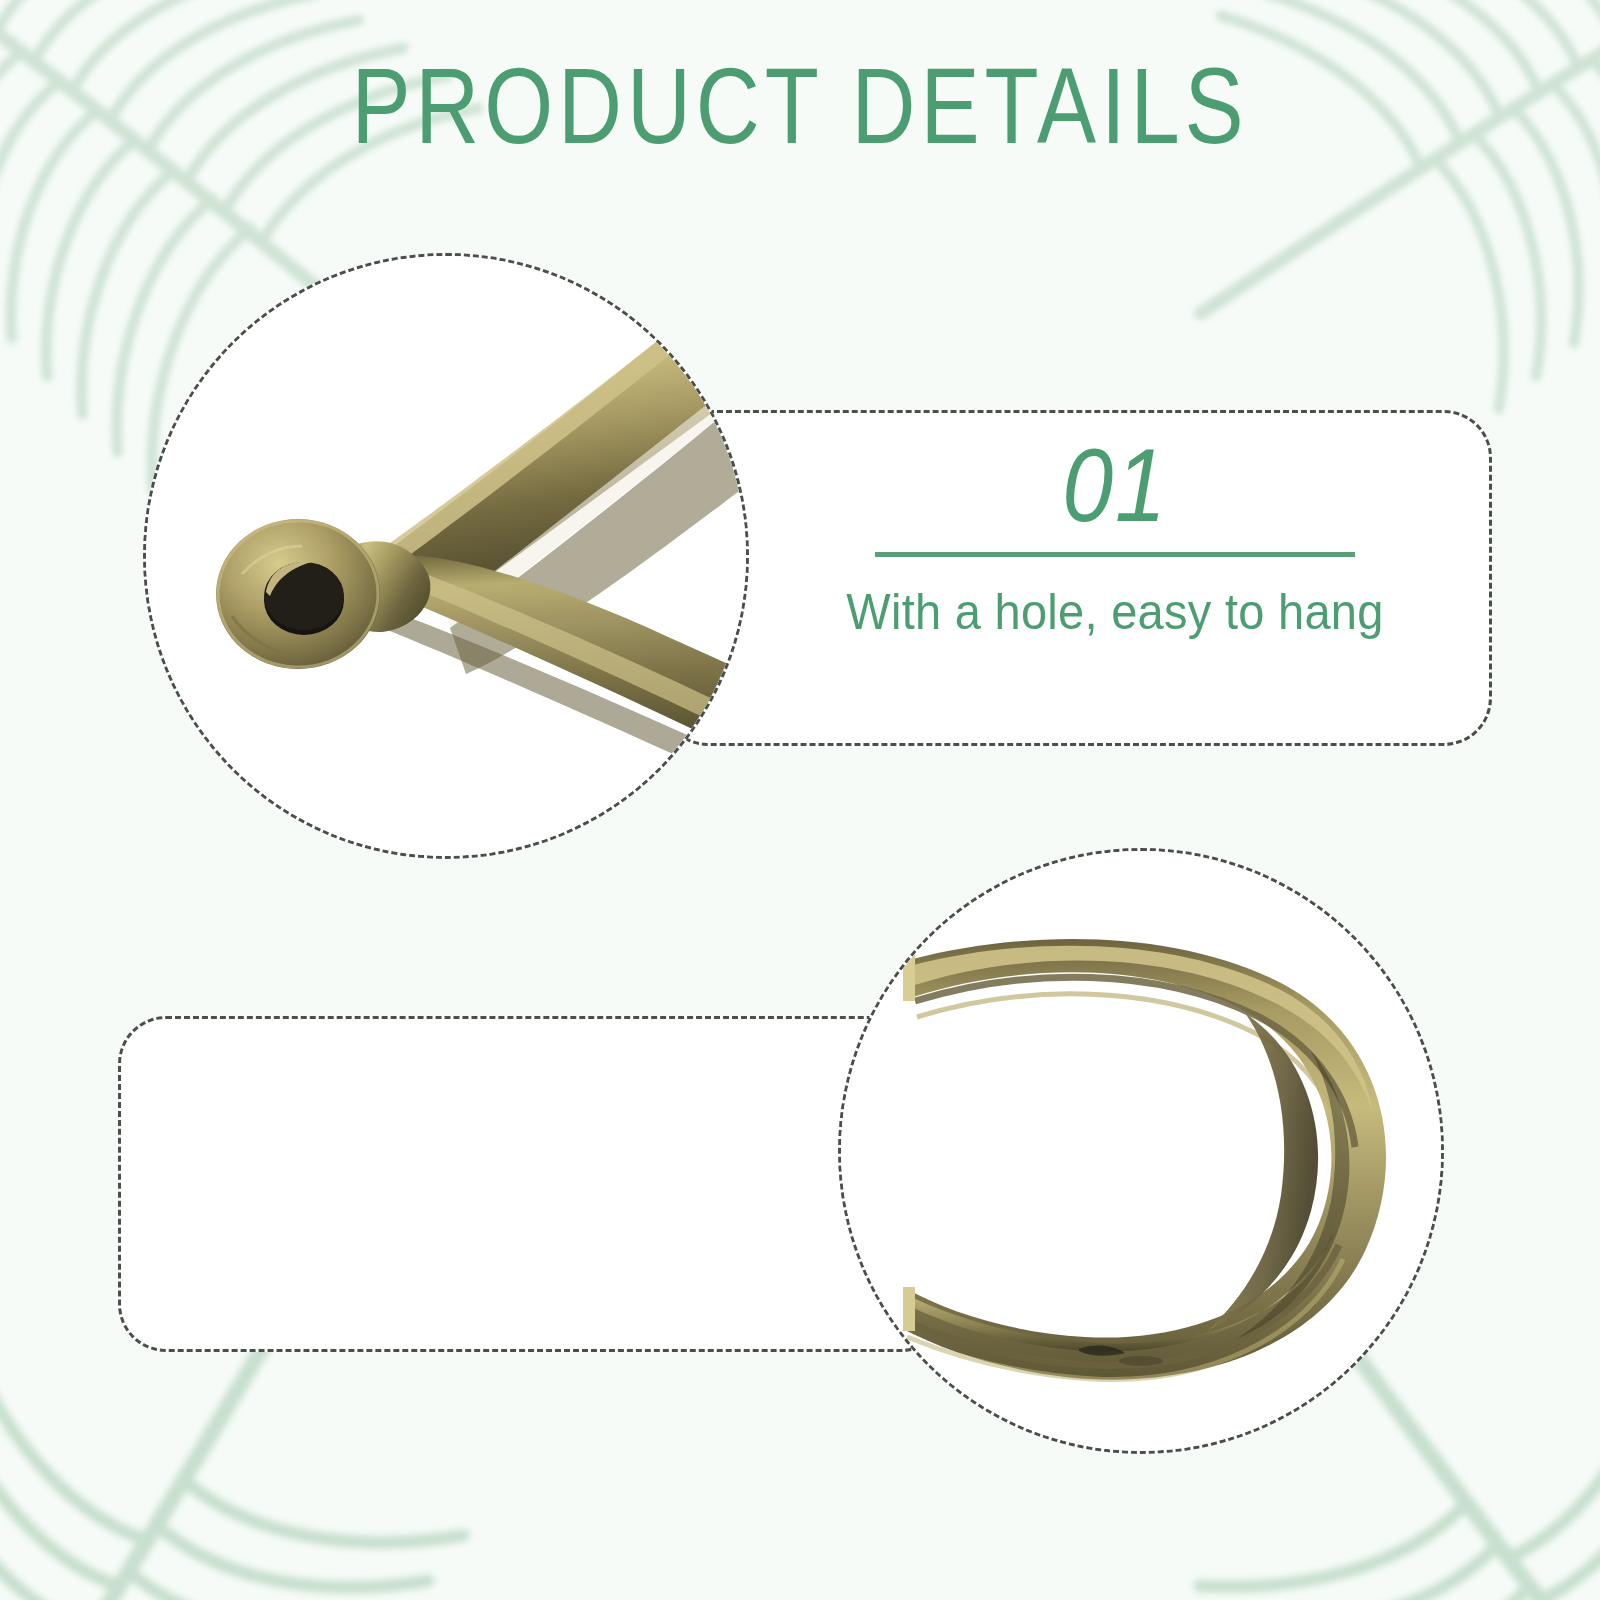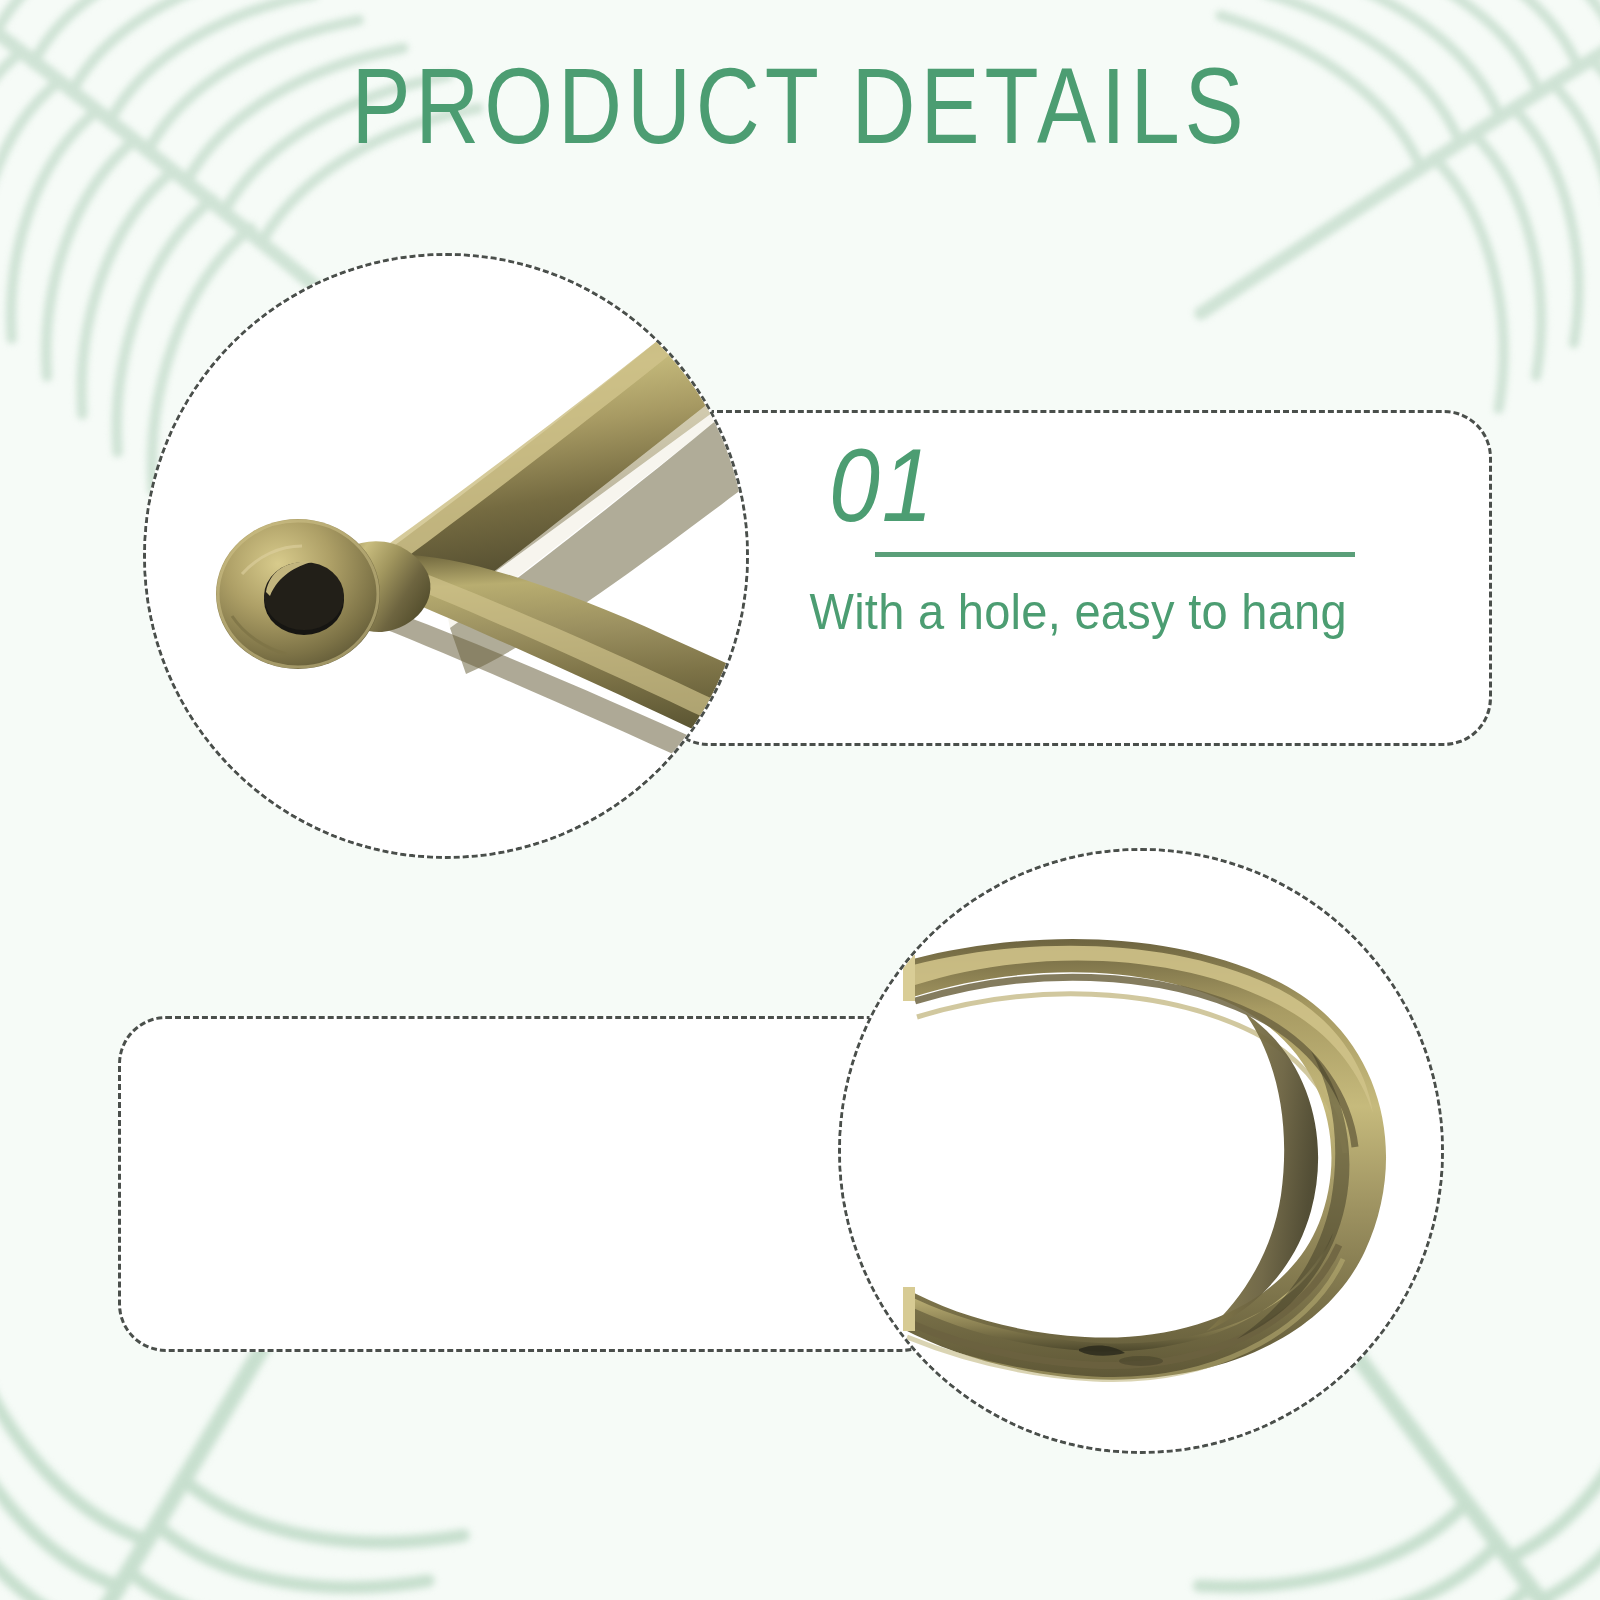--- a/index.html
+++ b/index.html
@@ -75,21 +75,21 @@
     border: 3px dashed #4a4f4b;
     border-radius: 48px;
     z-index: 2;
   }
   .card.card1 { left: 660px; top: 410px; width: 826px; height: 330px; }
   .card.card2 { left: 118px; top: 1016px; width: 826px; height: 330px; }
 
   .card-body {
     position: absolute;
     z-index: 5;
-    text-align: left;
+    text-align: center;
   }
   .card1-body { left: 790px;  top: 432px; width: 650px; }
   .card2-body { left: 168px;  top: 1036px; width: 650px; }
 
   .num {
     color: #4c9d72;
     font-family: "Liberation Sans Narrow", "Liberation Sans", sans-serif;
     font-size: 104px;
     line-height: 1.02;
     font-style: italic;

